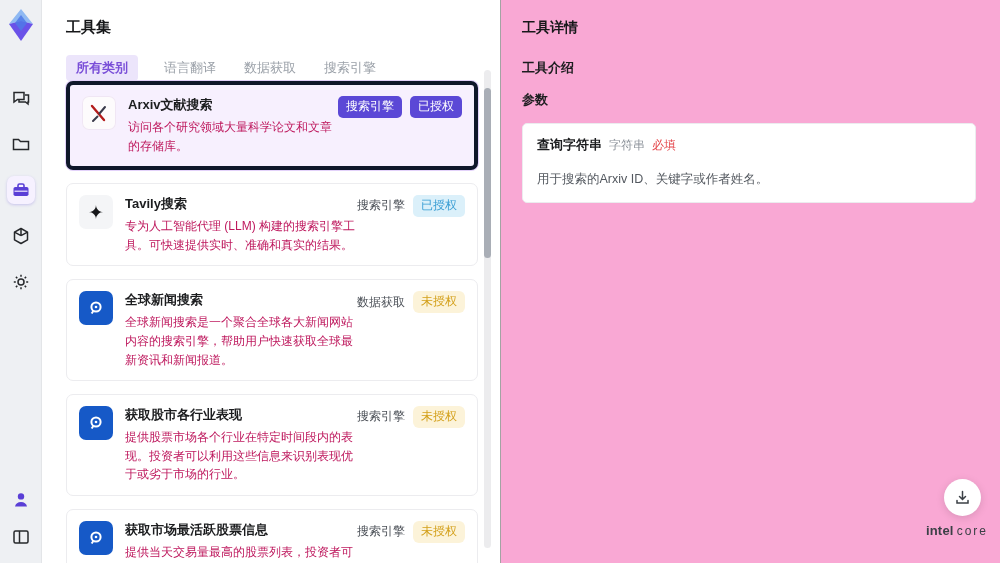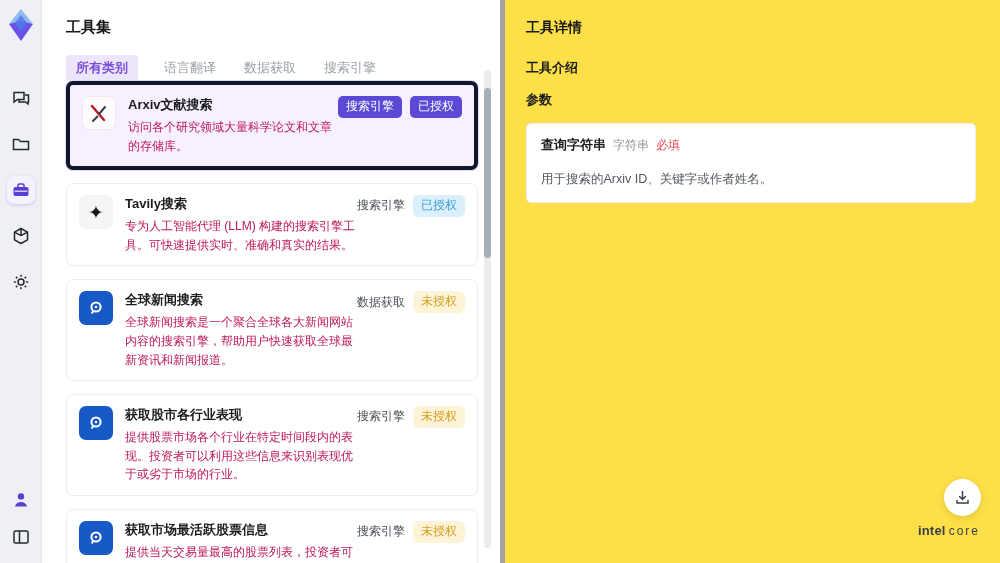--- a/index.html
+++ b/index.html
@@ -39,34 +39,34 @@
   .pill-blue { background:#dbf0fa; color:#3a9ed4; }
   .pill-yellow { background:#fcf3d9; color:#d3a01b;border-radius:6px; }
   .cat-text { font-size:12px; color:#4c5158; }
   .star-glyph { font-size:19px; color:#17181a; line-height:1; }
 
   
   .scroll-track { position:absolute; right:9px; top:70px; width:7px; height:478px; background:#ececee; border-radius:4px; }
   .scroll-thumb { position:absolute; left:0; top:18px; width:7px; height:170px; background:#a9aeb6; border-radius:4px; }
 
   
-  .detail-panel { flex:1; background:#fde047; border-left:5px solid #a3a3a3; padding:19px 24px 0 21px; }
+  .detail-panel { flex:1; background:#f9a8d4; border-left:1px solid #a3a3a3; padding:19px 24px 0 21px; }
   .detail-title { font-size:14px; font-weight:bold; color:#17181a; margin-bottom:22px; }
   .section-heading { font-size:13px; font-weight:bold; color:#1c1d1f; margin-bottom:14px; }
   .intro-box { background:#fff; border:1px solid #ececef; border-radius:5px; padding:10px 13px; font-size:13px; color:#34373c; line-height:1.5; margin-bottom:24px; }
   .param-box { background:#fff; border:1px solid #ececef; border-radius:5px; padding:12px 14px 14px; }
   .param-head { display:flex; align-items:baseline; gap:7px; margin-bottom:17px; }
   .param-name { font-size:13px; font-weight:bold; color:#1c1d1f; }
   .param-type { font-size:12px; color:#8a9098; }
   .param-required { font-size:12px; color:#e5484d; }
   .param-desc { font-size:12.5px; color:#53585f; }
 
   
   .fab { position:absolute; right:19px; top:479px; width:37px; height:37px; border-radius:50%; background:#fff; box-shadow:0 2px 8px rgba(0,0,0,.13); display:flex; align-items:center; justify-content:center; cursor:pointer; }
-  .brand { position:absolute; right:20px; top:523px; color:#3b4046; display:flex; align-items:baseline; gap:3px; }
+  .brand { position:absolute; right:12px; top:523px; color:#3b4046; display:flex; align-items:baseline; gap:3px; }
   .brand-intel { font-size:13px; font-weight:bold; letter-spacing:.2px; }
   .brand-core { font-size:12px; letter-spacing:2px; }
 </style>
 </head>
 <body>
 
 <div class="app">
 
   <div class="rail">
     <div class="logo">

